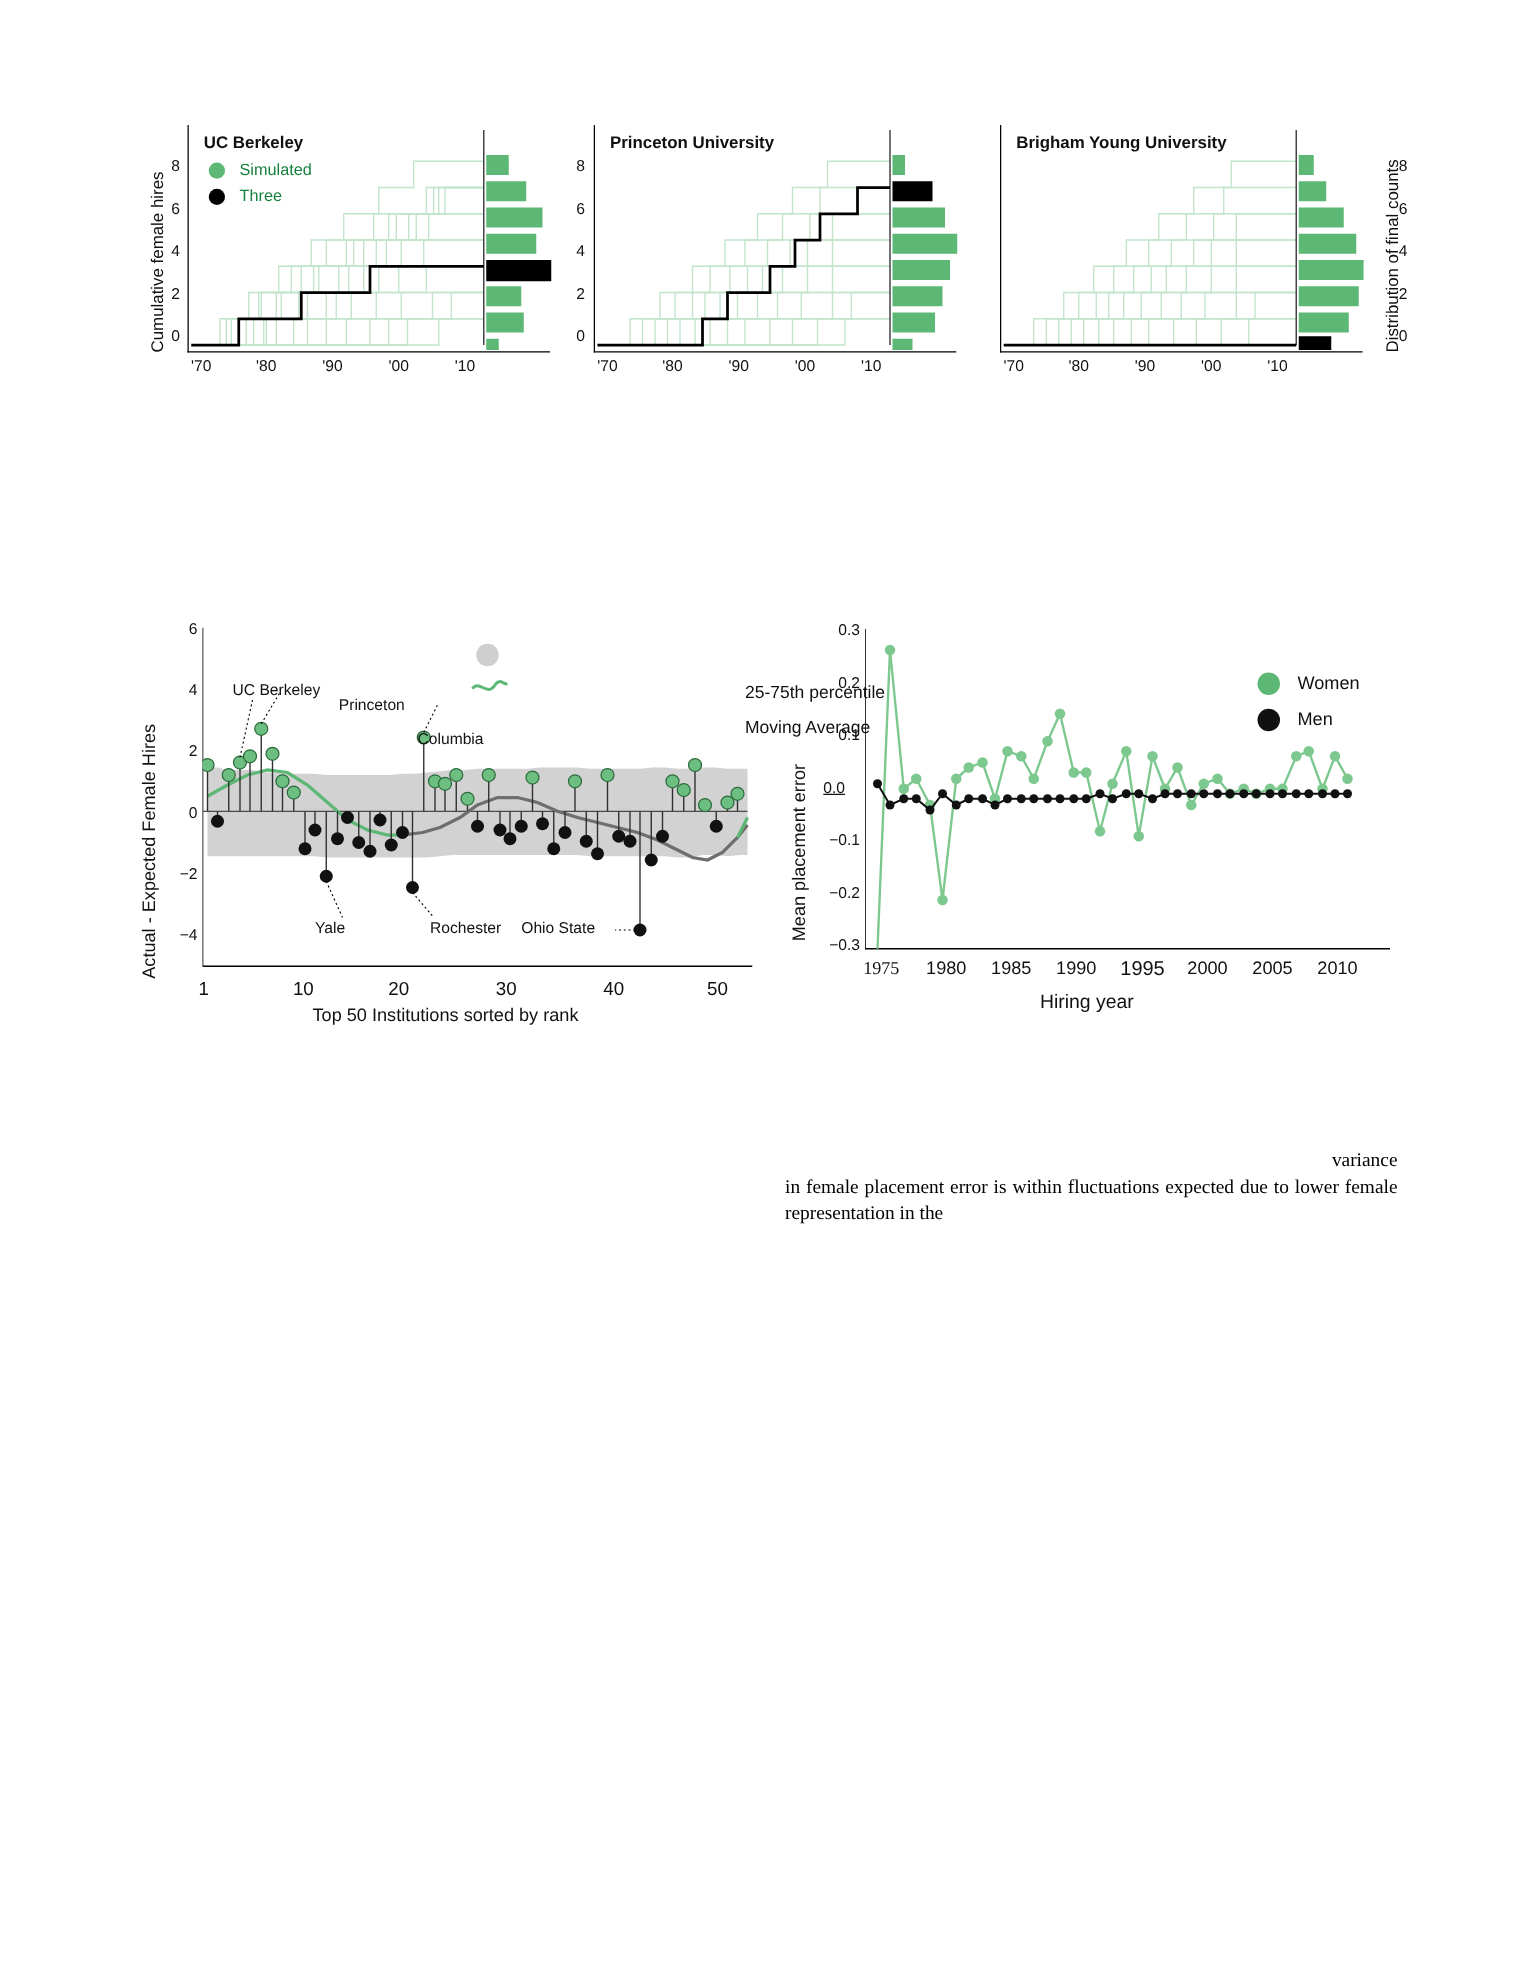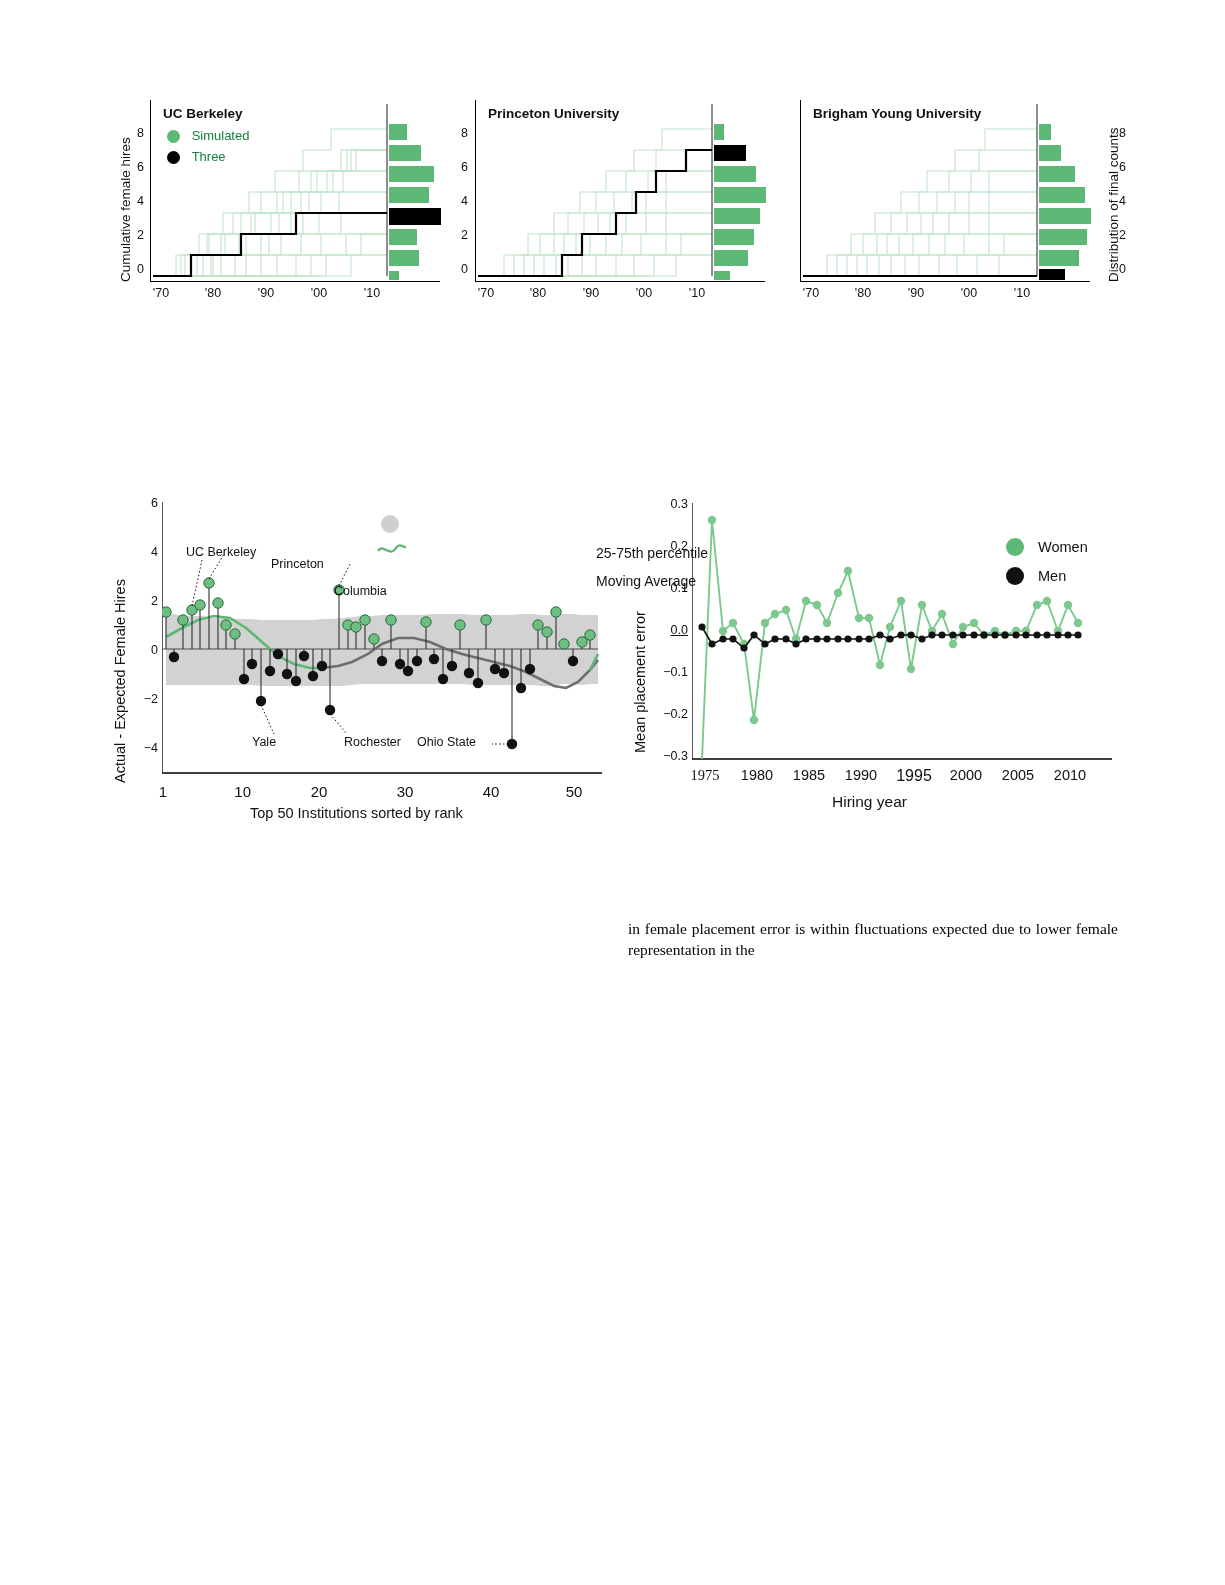--- a/index.html
+++ b/index.html
@@ -363,21 +363,21 @@
 
     <div class="axis-title" style="left:146px;top:300px;">Top 50 Institutions sorted by rank</div>
   </div>
 
   <div id="fig4b">
     <div class="axis-title" style="left:12px;top:248px;transform:rotate(-90deg);transform-origin:0 0;white-space:nowrap;">Mean placement error</div>
 
     <div class="ytick" style="left:26px;top:-8px;width:42px;">0.3</div>
     <div class="ytick" style="left:26px;top:34px;width:42px;">0.2</div>
     <div class="ytick" style="left:26px;top:76px;width:42px;">0.1</div>
-    <div class="ytick" style="left:26px;top:118px;width:42px;text-decoration:underline;">0.0</div>
+    <div class="ytick" style="left:14px;top:118px;width:42px;text-decoration:underline;">0.0</div>
     <div class="ytick" style="left:26px;top:160px;width:42px;">−0.1</div>
     <div class="ytick" style="left:26px;top:202px;width:42px;">−0.2</div>
     <div class="ytick" style="left:26px;top:244px;width:42px;">−0.3</div>
 
     <svg width="420" height="264" viewBox="0 0 420 264" style="position:absolute;left:72px;top:-2px;">
       <line x1="0" y1="0" x2="0" y2="256" stroke="#000" stroke-width="1.3"></line>
       <line x1="0" y1="256" x2="420" y2="256" stroke="#000" stroke-width="1.3"></line>
 
       <polyline fill="none" stroke="#7cc88e" stroke-width="1.9" points="
         10,256 20,17 31,128 41,120 52,141 62,217 73,120 83,111 94,107 104,136 114,98 125,102 135,120 146,90
@@ -479,16 +479,17 @@
     <div class="xtick" style="left:218px;top:262px;width:46px;font-size:14.5px;">1990</div>
     <div class="xtick" style="left:271px;top:262px;width:46px;font-size:16px;">1995</div>
     <div class="xtick" style="left:323px;top:262px;width:46px;font-size:14.5px;">2000</div>
     <div class="xtick" style="left:375px;top:262px;width:46px;font-size:14.5px;">2005</div>
     <div class="xtick" style="left:427px;top:262px;width:46px;font-size:14.5px;">2010</div>
 
     <div class="axis-title" style="left:212px;top:288px;font-size:15.5px;">Hiring year</div>
   </div>
 
   <div class="tail">
+    <div class="firstline">variance</div>
     <div>in female placement error is within fluctuations expected due to lower female representation in the</div>
   </div>
 
 </div>
 
 </body></html>

